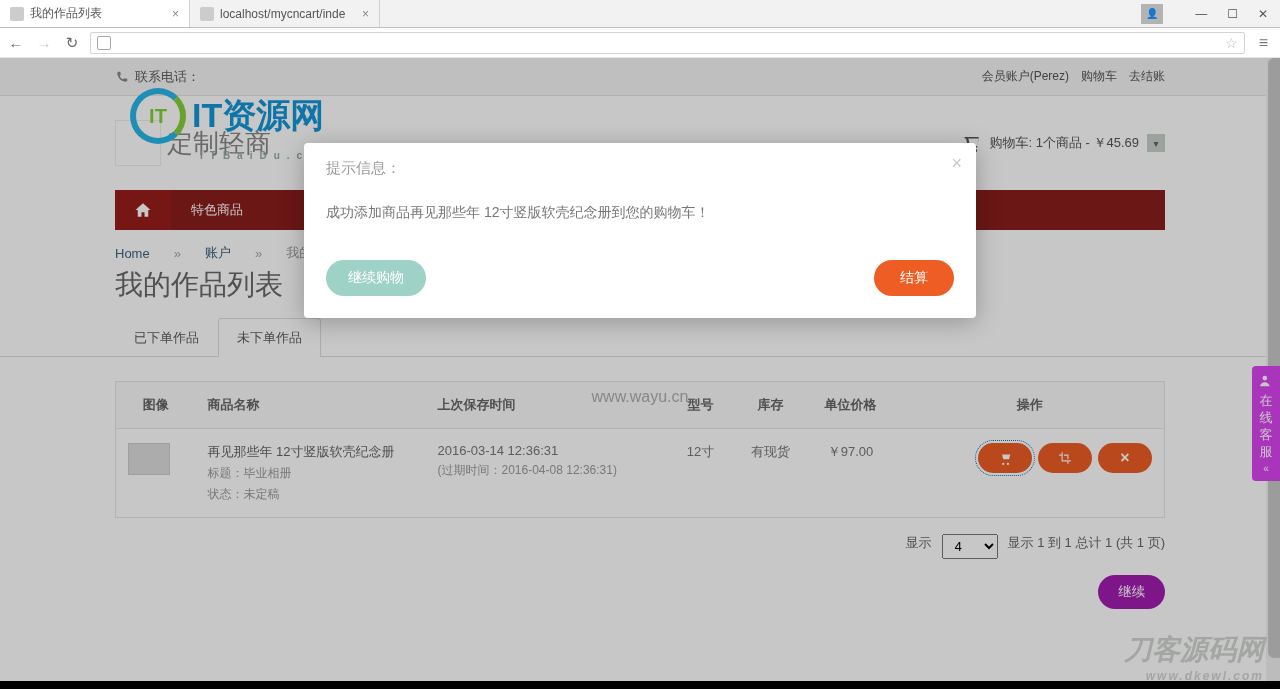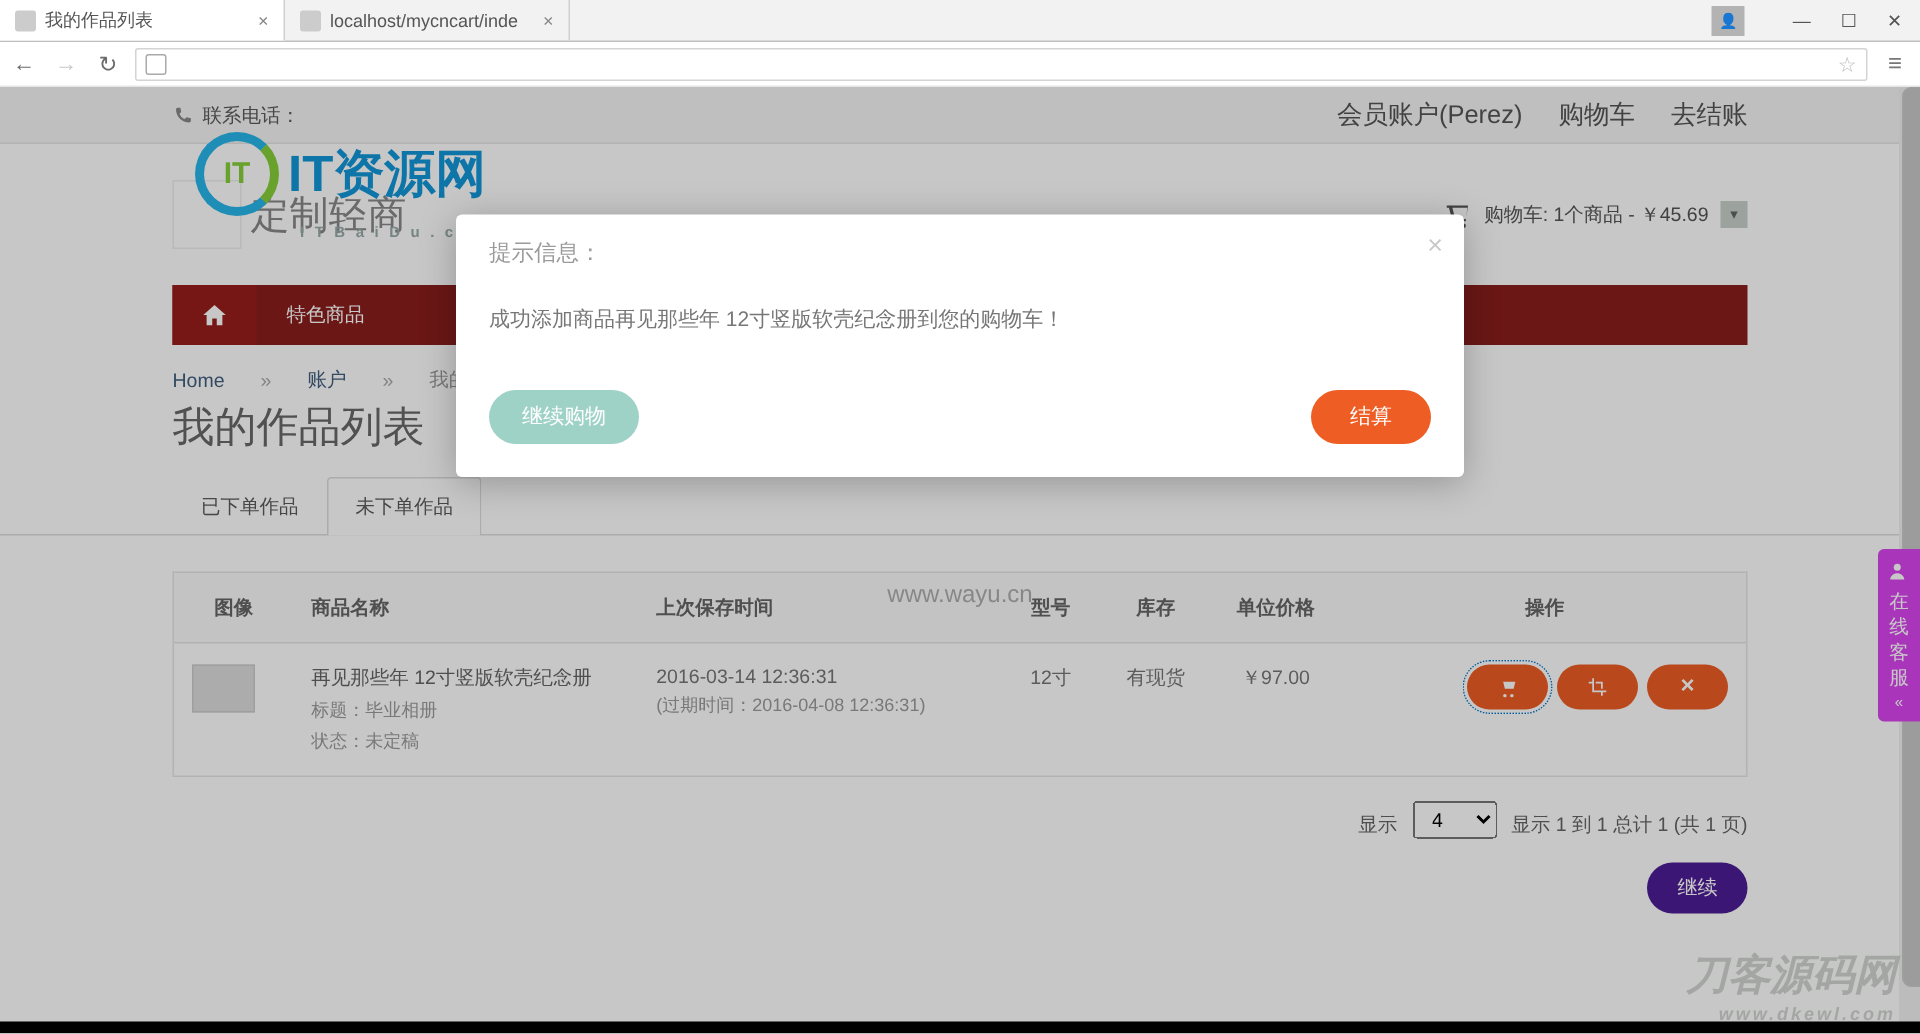--- a/index.html
+++ b/index.html
@@ -17,21 +17,21 @@
 .chrome-bar{height:30px;display:flex;align-items:center;padding:0 6px;border-bottom:1px solid #e5e5e5;gap:8px}
 .chrome-bar .nav-btn{width:20px;height:20px;display:flex;align-items:center;justify-content:center;color:#6b6b6b;font-size:15px}
 .addr{flex:1;height:22px;border:1px solid #d4d4d4;border-radius:2px;display:flex;align-items:center;padding:0 6px;color:#777;font-size:12px}
 .addr .doc{width:14px;height:14px;border:1px solid #aaa;border-radius:2px;margin-right:4px}
 .star{color:#bbb;font-size:14px;margin-left:auto}
 .burger{font-size:16px;color:#777;padding:0 6px}
 
 .page{position:relative;height:631px;overflow:hidden}
 .topbar{background:#f5f5f5;border-bottom:1px solid #e5e5e5;height:38px;display:flex;align-items:center;padding:0 115px}
 .topbar .left{display:flex;align-items:center;gap:6px}
-.topbar .right{margin-left:auto;display:flex;align-items:flex-start;gap:24px;font-size:17px}
+.topbar .right{margin-left:auto;display:flex;align-items:flex-start;gap:12px;font-size:12px}
 .topbar a{color:#555}
 .brand-row{display:flex;align-items:center;padding:24px 115px;justify-content:space-between}
 .brand{display:flex;align-items:center;gap:6px}
 .brand .logo-sq{width:46px;height:46px;background:#fff;border:1px solid #eee}
 .brand .title{font-size:26px;color:#888}
 .cart-summary{display:flex;align-items:center;gap:8px;color:#555}
 .cart-summary .chev{width:18px;height:18px;background:#c8d0c9;color:#5b6b5d;display:flex;align-items:center;justify-content:center;font-size:10px}
 
 .ov-logo{position:absolute;left:130px;top:30px;font-size:34px;font-weight:700;display:flex;align-items:center;gap:6px}
 .ov-logo .ring{width:56px;height:56px;border:6px solid #28b7ea;border-right-color:#86d03a;border-radius:50%;display:flex;align-items:center;justify-content:center;font-size:20px;color:#86d03a;font-weight:900}
@@ -52,24 +52,24 @@
 table.list th,table.list td{padding:14px 12px;border-bottom:1px solid #e5e5e5;text-align:left}
 table.list th{background:#fafafa;font-weight:600;color:#666}
 table.list td{color:#777;vertical-align:top}
 .th-center{text-align:center!important}
 .td-center{text-align:center!important}
 .thumb{width:42px;height:32px;background:#ddd;border:1px solid #ccc}
 .cell-sub{font-size:12px;color:#9b9b9b;margin-top:4px}
 .actions{display:flex;gap:6px;justify-content:flex-end}
 .btn-pill{border:0;border-radius:16px;background:#ee5d24;color:#fff;width:54px;height:30px;display:flex;align-items:center;justify-content:center;font-size:13px}
 .btn-pill.focus{outline:1px dotted #0077c8;outline-offset:2px}
-.pager-row{display:flex;align-items:flex-end;justify-content:flex-end;padding:16px 115px;gap:10px;color:#666}
+.pager-row{display:flex;align-items:flex-start;justify-content:flex-end;padding:16px 115px;gap:10px;color:#666}
 .pager-row select{padding:3px 18px 3px 8px}
 .continue-row{display:flex;justify-content:flex-end;padding:0 115px 20px}
-.btn-continue{background:#4c1d95;color:#fff;border:0;border-radius:18px;padding:8px 20px}
+.btn-continue{background:#a21caf;color:#fff;border:0;border-radius:18px;padding:8px 20px}
 
 .overlay{position:absolute;inset:0;background:rgba(0,0,0,.22)}
 .modal{position:absolute;left:50%;top:85px;transform:translateX(-50%);width:672px;background:#fff;border-radius:4px;box-shadow:0 4px 24px rgba(0,0,0,.25)}
 .modal-head{padding:16px 22px;color:#9b9b9b;font-size:15px;position:relative}
 .modal-close{position:absolute;right:14px;top:10px;color:#c8c8c8;font-size:18px}
 .modal-body{padding:10px 22px 24px;color:#777;font-size:14px}
 .modal-foot{padding:14px 22px 22px;display:flex;justify-content:space-between}
 .btn-cont{background:#9fd2c6;color:#fff;border:0;border-radius:18px;padding:9px 22px;font-size:14px}
 .btn-chk{background:#ee5d24;color:#fff;border:0;border-radius:18px;padding:9px 26px;font-size:14px}
 

